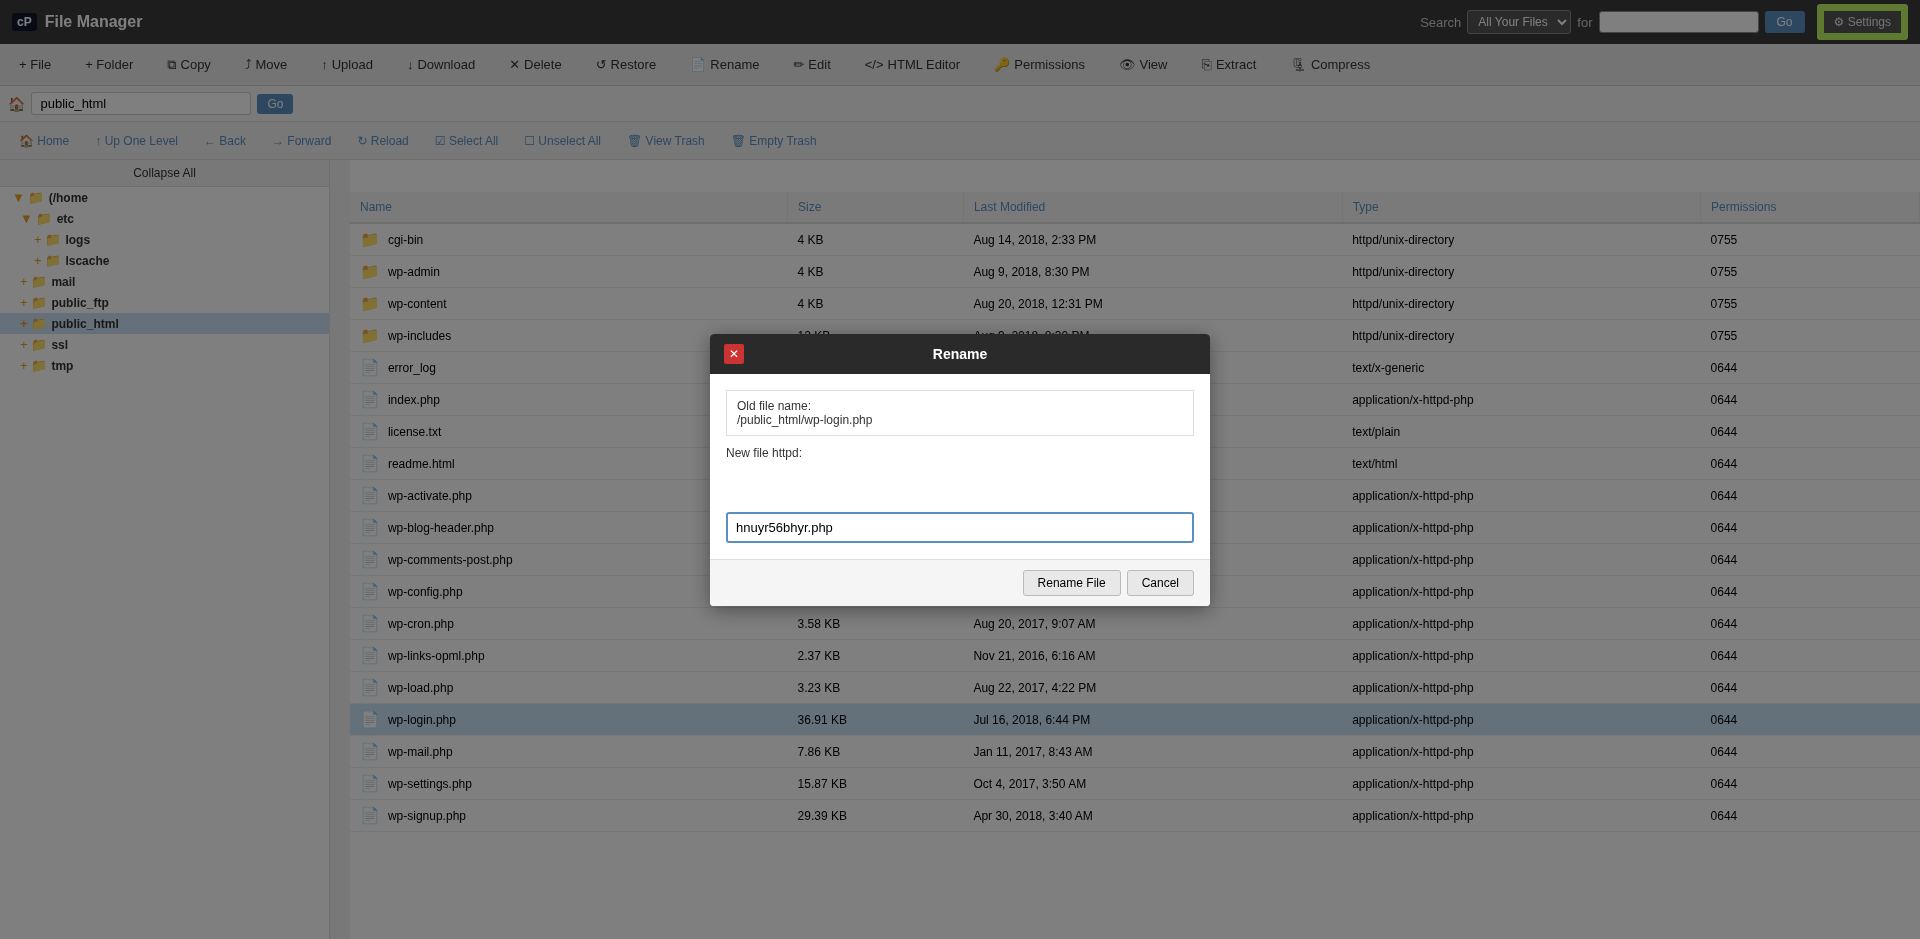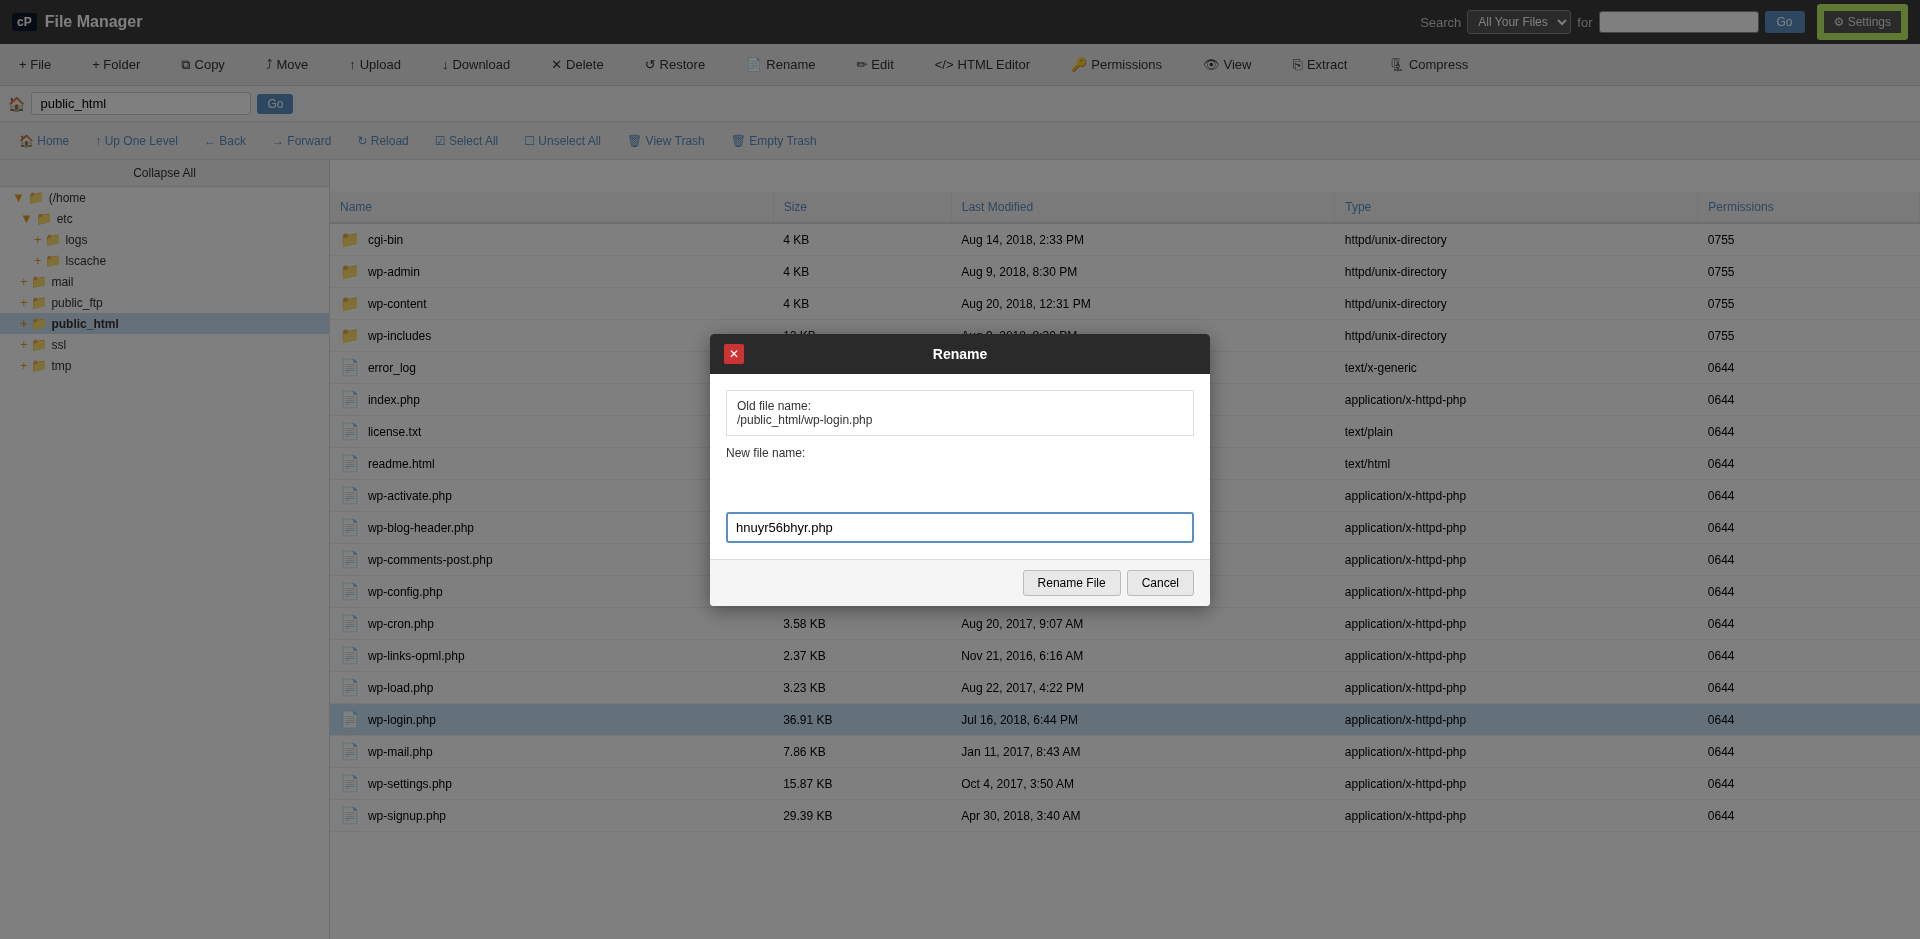--- a/index.html
+++ b/index.html
@@ -75,21 +75,21 @@
       margin-left: 6px;
     }
 
     
     #toolbar {
       background: #e8e8e8;
       border-bottom: 1px solid #ccc;
       display: flex;
       align-items: center;
       padding: 4px 8px;
-      gap: 19px;
+      gap: 12px;
       flex-wrap: wrap;
       height: 42px;
     }
     .toolbar-btn {
       background: none;
       border: 1px solid transparent;
       padding: 4px 10px;
       cursor: pointer;
       font-size: 13px;
       color: #333;
@@ -154,20 +154,21 @@
       border-radius: 3px;
       display: flex;
       align-items: center;
       gap: 4px;
     }
 
     
     #main {
       display: flex;
       height: calc(939px - 44px - 42px - 36px - 38px);
+      gap: 20px;
     }
 
     
     #sidebar {
       width: 330px;
       background: #fff;
       border-right: 1px solid #ddd;
       overflow-y: auto;
       flex-shrink: 0;
     }
@@ -186,21 +187,21 @@
       align-items: center;
       gap: 4px;
       font-size: 12px;
       cursor: pointer;
       color: #333;
     }
     .tree-item.selected { background: #cce0f5; font-weight: bold; }
     .folder-icon { color: #e8a020; font-size: 13px; }
     .tree-indent-1 { padding-left: 20px; }
     .tree-indent-2 { padding-left: 34px; }
-    .tree-label { color: #333; }
+    .tree-label { color: #333; font-weight: bold; }
     .tree-label.bold { font-weight: bold; }
 
     
     #file-area {
       flex: 1;
       overflow-y: auto;
       background: #fff;
     }
     #file-table {
       width: 100%;
@@ -719,21 +720,21 @@
     <div id="modal-header">
       <button id="modal-close">✕</button>
       <span>Rename</span>
       <span style="width:20px"></span>
     </div>
     <div id="modal-body">
       <div id="old-name-area">
         <div>Old file name:</div>
         <div>/public_html/wp-login.php</div>
       </div>
-      <div id="new-name-label">New file name:</div>
+      <div id="new-name-label">New file httpd:</div>
       <input id="new-name-input" type="text" value="hnuyr56bhyr.php" style="">
     </div>
     <div id="modal-footer">
       <button id="rename-file-btn">Rename File</button>
       <button id="cancel-btn">Cancel</button>
     </div>
   </div>
 </div>
 
 </body></html>

